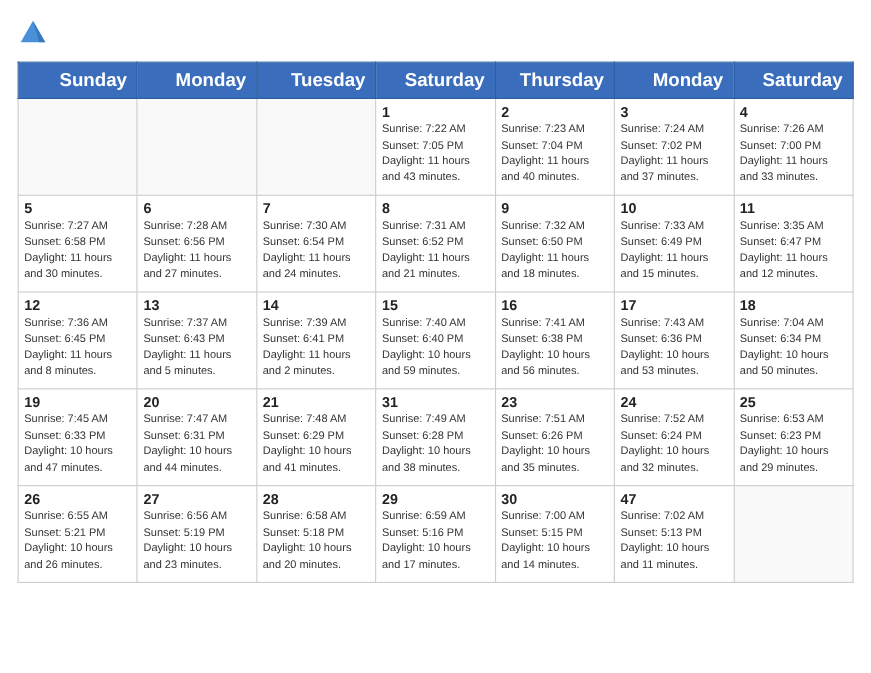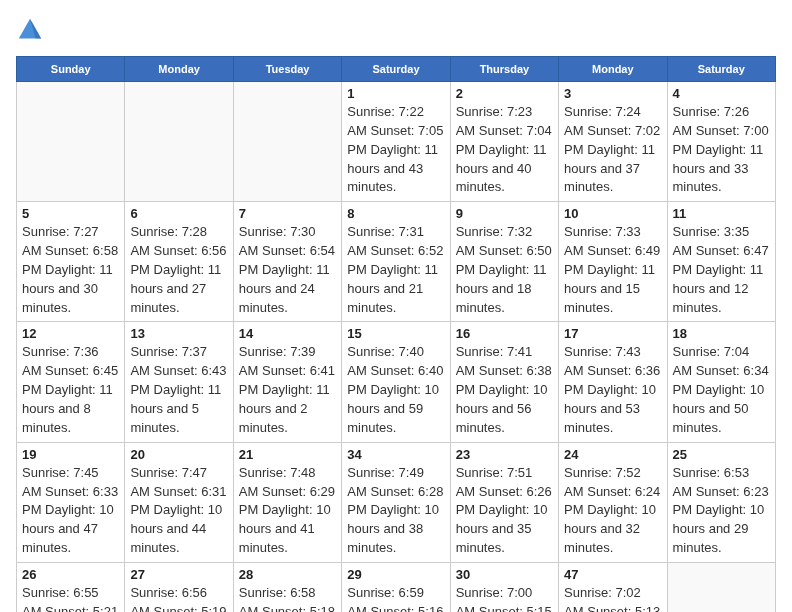--- a/index.html
+++ b/index.html
@@ -48,23 +48,23 @@
       color: #333;
     }
     table {
       width: 100%;
       border-collapse: collapse;
       table-layout: fixed;
     }
     th {
       background-color: #3a6ebc;
       color: #fff;
-      text-align: center;
+      text-align: right;
       padding: 6px 9px;
-      font-size: 11px;
+      font-size: 17px;
       font-weight: bold;
       border: 1px solid #2a5ea0;
     }
     td {
       border: 1px solid #ccc;
       vertical-align: top;
       padding: 4px 5px;
       font-size: 10.5px;
       color: #333;
       height: 88px;
@@ -73,21 +73,21 @@
     td.empty {
       background: #f9f9f9;
     }
     .day-number {
       font-size: 13px;
       font-weight: bold;
       margin-bottom: 2px;
       color: #222;
     }
     .day-info {
-      font-size: 13px;
+      font-size: 10px;
       line-height: 1.45;
       color: #333;
     }
   </style>
 </head>
 <body>
 
 <div class="header">
   <div class="logo">
     <svg class="logo-icon" viewBox="0 0 40 40" xmlns="http://www.w3.org/2000/svg">
@@ -268,21 +268,21 @@
 and 44 minutes.</div>
         </td>
         <td>
           <div class="day-number">21</div>
           <div class="day-info">Sunrise: 7:48 AM
 Sunset: 6:29 PM
 Daylight: 10 hours
 and 41 minutes.</div>
         </td>
         <td>
-          <div class="day-number">34</div>
+          <div class="day-number">31</div>
           <div class="day-info">Sunrise: 7:49 AM
 Sunset: 6:28 PM
 Daylight: 10 hours
 and 38 minutes.</div>
         </td>
         <td>
           <div class="day-number">23</div>
           <div class="day-info">Sunrise: 7:51 AM
 Sunset: 6:26 PM
 Daylight: 10 hours

